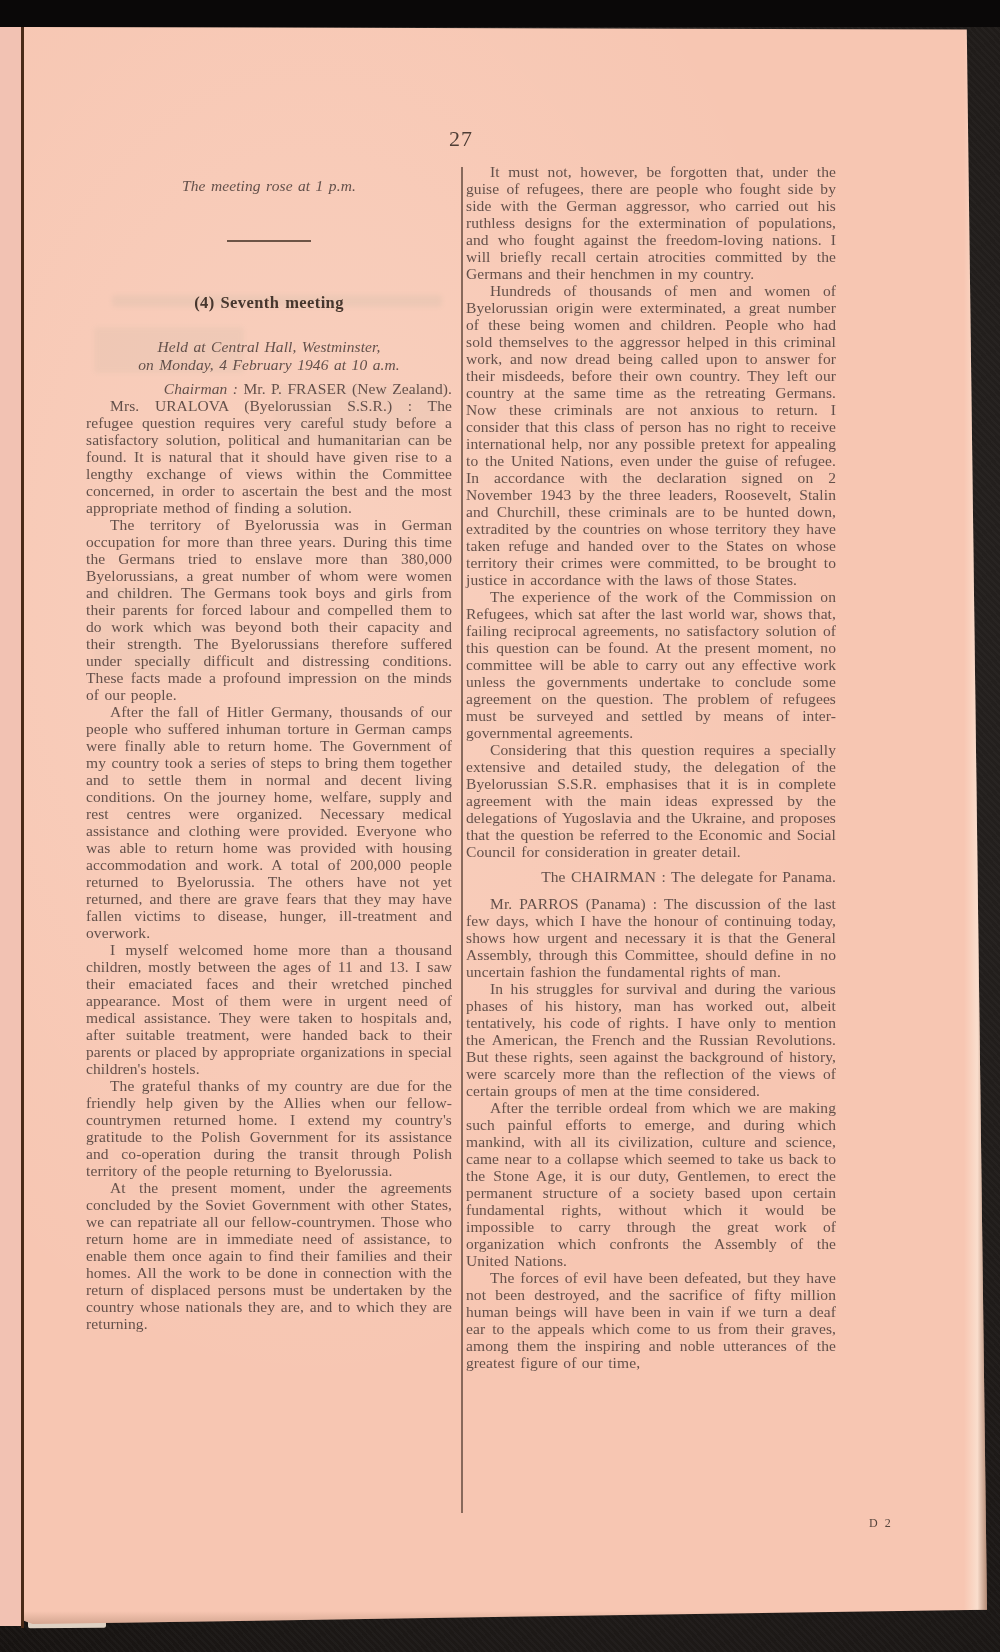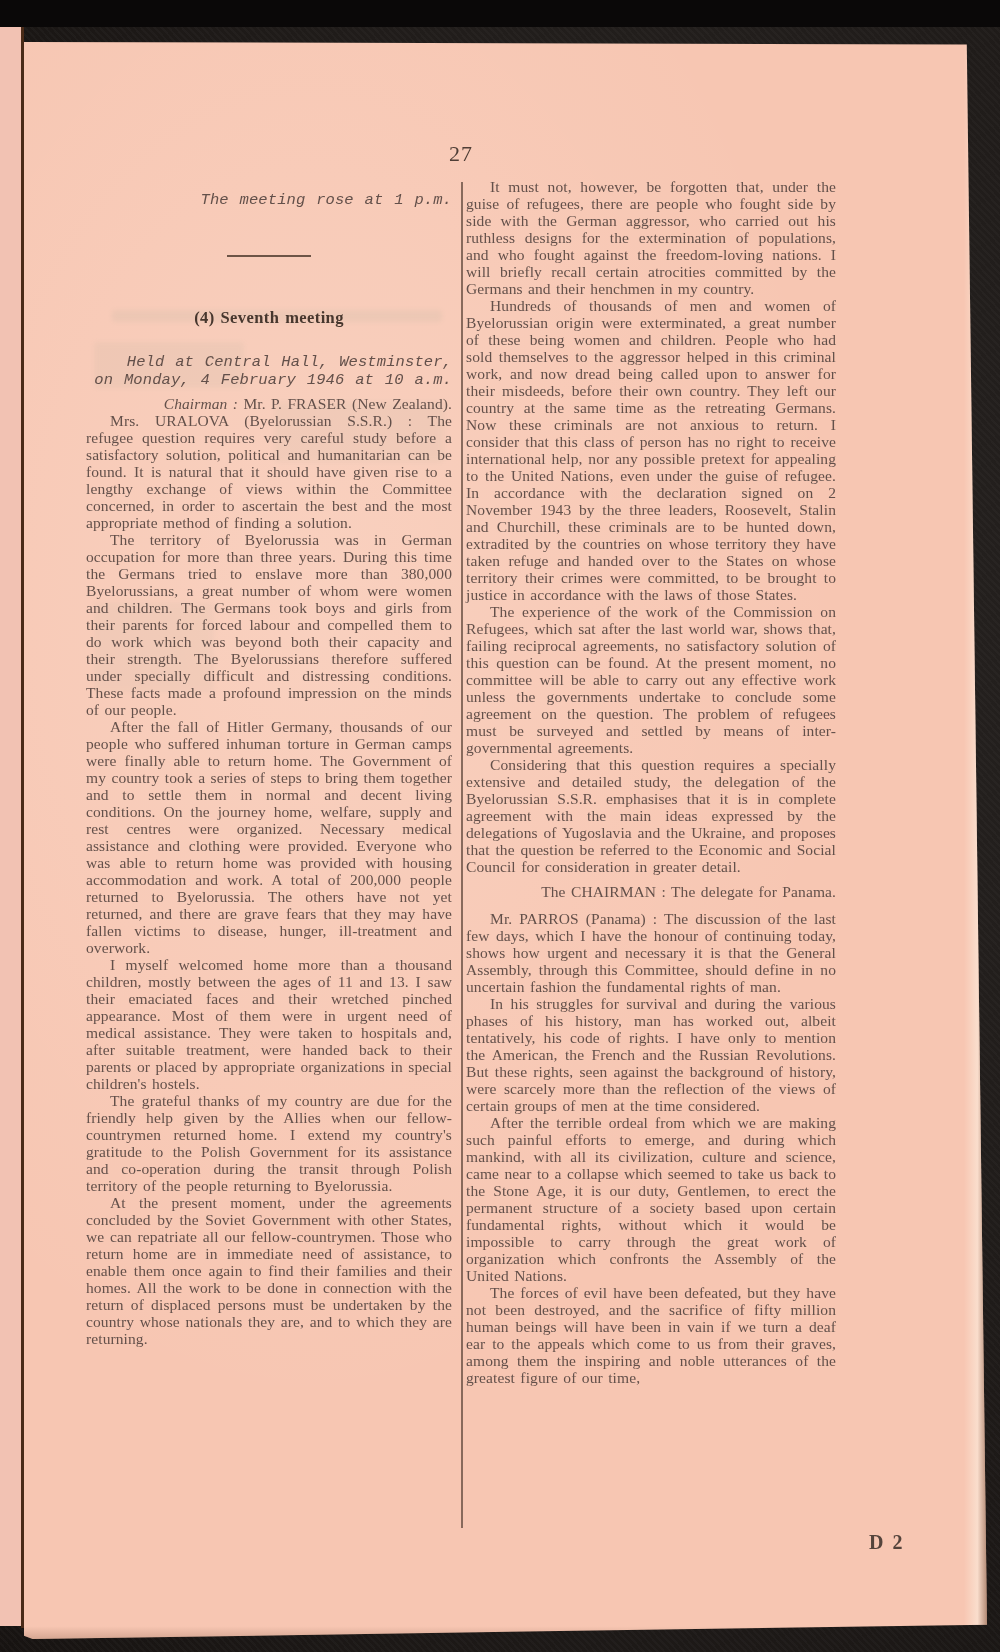--- a/index.html
+++ b/index.html
@@ -8,21 +8,21 @@
     background:
       repeating-linear-gradient(47deg, rgba(255,255,255,0.018) 0 2px, rgba(0,0,0,0.04) 2px 5px),
       radial-gradient(ellipse at 65% 40%, #2b2725 0%, #211d1b 55%, #181412 100%);
     font-family:"Liberation Serif","DejaVu Serif",serif;
   }
   .top-strip{position:absolute;left:0;top:0;width:1000px;height:27px;background:#0a0808;}
   .under-page-strip{position:absolute;left:0;top:27px;width:21px;height:1599px;background:#f2c2b3;}
   .spine-line{position:absolute;left:21px;top:27px;width:3px;height:1601px;background:#4a2b18;}
   .bottom-sliver{position:absolute;left:28px;top:1620px;width:78px;height:8px;background:#ded1c3;transform:rotate(-0.5deg);border-radius:2px;}
   .page{
-    position:absolute;left:24px;top:42px;width:963px;height:1597px;
+    position:absolute;left:24px;top:27px;width:963px;height:1597px;
     background:
       linear-gradient(to right, rgba(0,0,0,0) 97.6%, rgba(252,241,226,0.55) 99.0%, rgba(122,88,66,0.55) 100%),
       linear-gradient(to bottom, rgba(0,0,0,0) 99.2%, rgba(150,108,86,0.35) 100%),
       radial-gradient(ellipse at 30% 35%, rgba(255,240,230,0.25) 0%, rgba(255,240,230,0) 55%),
       #f7c6b2;
     clip-path:polygon(0 0, 97.9% 0.15%, 100% 99.1%, 0.9% 100%, 0 99.8%);
   }
   .page-number{
     position:absolute;left:387px;top:99px;width:100px;text-align:center;
     font-size:22px;color:#4f3e36;letter-spacing:1px;
@@ -30,31 +30,31 @@
   .col{
     position:absolute;top:136px;
     font-size:15.5px;line-height:17px;color:#63504a;
     text-align:justify;word-spacing:1.4px;letter-spacing:0.1px;
   }
   .col-left{left:62px;width:366px;}
   .col-right{left:442px;width:370px;}
   .divider{position:absolute;left:437px;top:140px;width:2px;height:1346px;background:rgba(99,74,61,0.75);}
   .p{margin:0;text-indent:1.55em;}
   .p-first{text-indent:0;}
-  .center-line{text-align:right;text-indent:0;font-family:Liberation Mono, monospace;}
+  .center-line{text-align:center;text-indent:0;}
   .italic{font-style:italic;}
   .rose{margin-top:14px;}
   .rule{width:84px;height:2px;background:#6d5446;margin:46px auto 0;}
   .meeting-heading{margin:52px 0 0;text-align:center;font-weight:bold;font-size:16.5px;color:#47372e;letter-spacing:0.4px;line-height:18px;}
   .held{margin:0;line-height:18px;}
   .held-first{margin-top:26px;}
   .chairman-line{margin:6px 0 0;text-indent:8px;text-align:right;}
   .resume{margin-top:3px;}
   .standalone{margin:8px 0 10px;text-align:right;}
-  .footer-mark{position:absolute;left:845px;top:1489px;width:80px;font-size:20px;font-weight:700;color:#55443c;letter-spacing:2px;}
+  .footer-mark{position:absolute;left:845px;top:1489px;width:80px;font-size:12px;font-weight:400;color:#55443c;letter-spacing:2px;}
   .smudge{position:absolute;background:#8fa18b;opacity:0.10;filter:blur(2.5px);border-radius:3px;}
   .s1{left:88px;top:268px;width:330px;height:12px;}
   .s2{left:70px;top:300px;width:150px;height:46px;opacity:0.08;}
   .s3{left:250px;top:360px;width:170px;height:60px;opacity:0.07;}
   .s4{left:70px;top:560px;width:120px;height:90px;opacity:0.06;}
 </style>
 </head>
 <body>
 
 <div class="scene">

